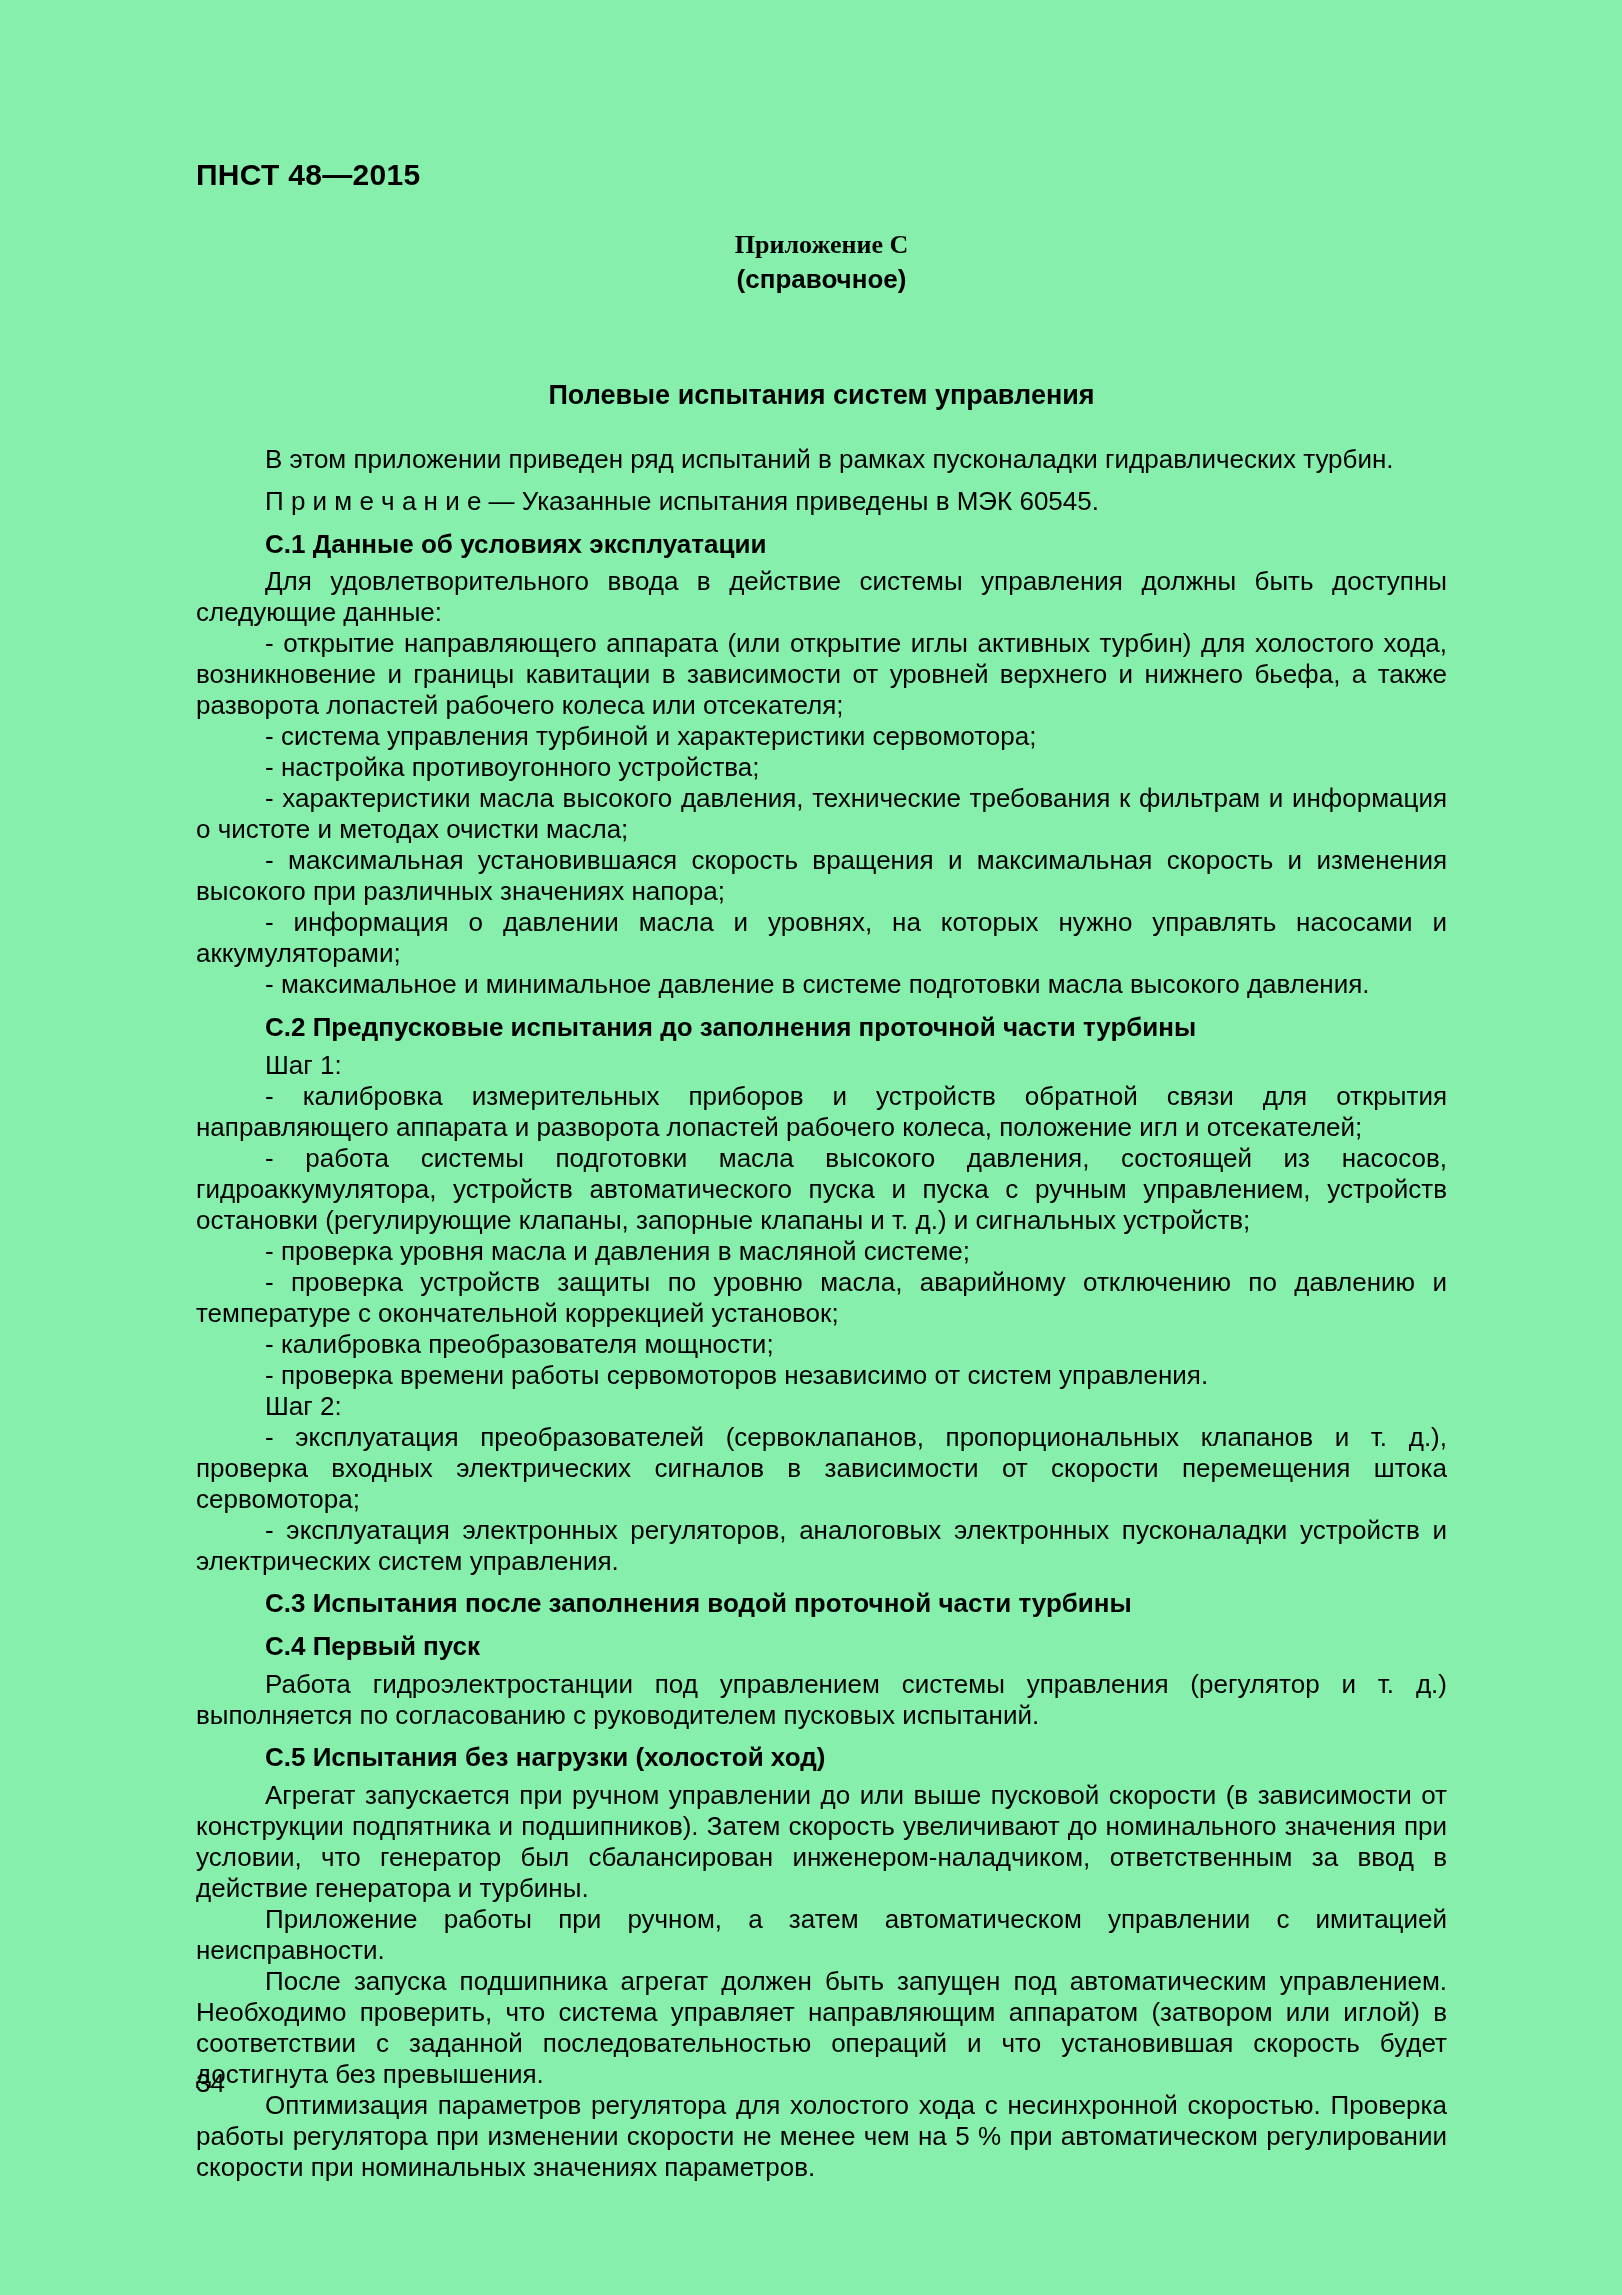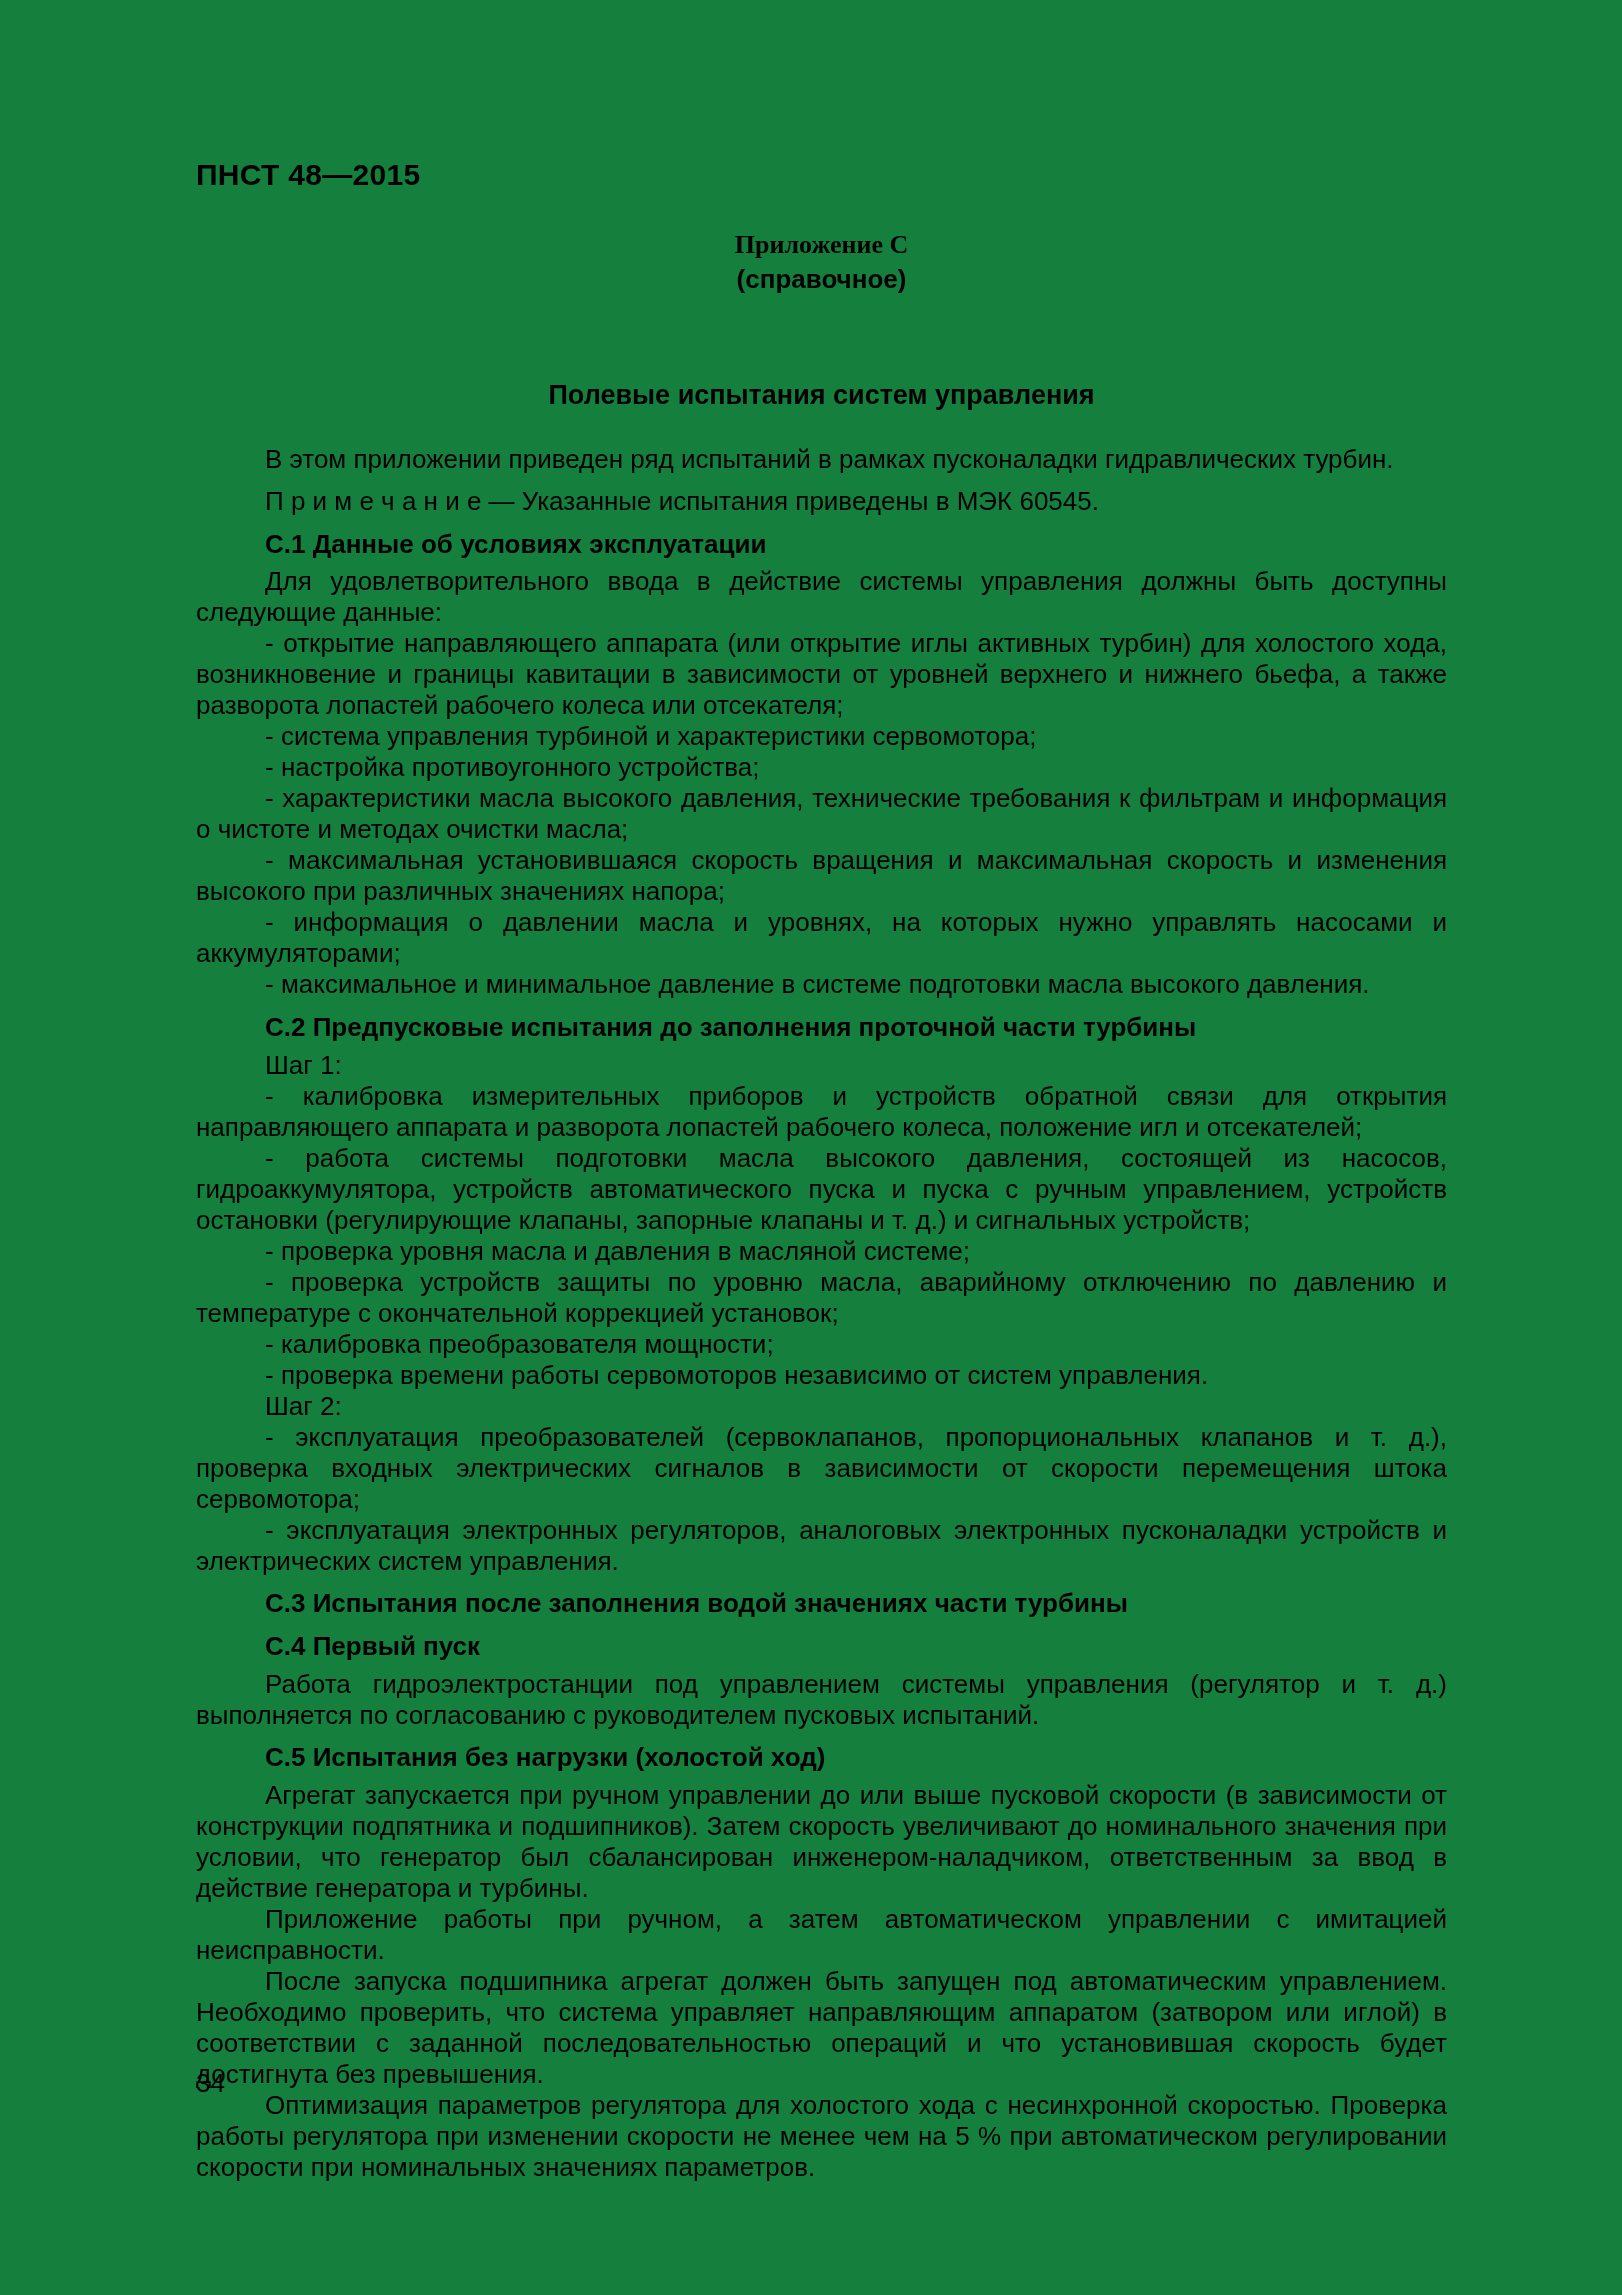--- a/index.html
+++ b/index.html
@@ -1,20 +1,20 @@
 <!DOCTYPE html>
 <html lang="ru" style="font-size:10.5px"><head>
 <meta charset="utf-8">
 <style>
   html, body { margin: 0; padding: 0; background: #ffffff; }
   .page {
     position: relative;
     width: 1623px;
     height: 2295px;
-    background: #15803d;
+    background: #86efac;
     color: #000000;
     font-family: "Liberation Sans", sans-serif;
     overflow: hidden;
   }
   .content {
     position: absolute;
     left: 196px;
     top: 158px;
     width: 1251px;
   }
@@ -104,21 +104,21 @@
     <p>- калибровка измерительных приборов и устройств обратной связи для открытия направляющего аппарата и разворота лопастей рабочего колеса, положение игл и отсекателей;</p>
     <p>- работа системы подготовки масла высокого давления, состоящей из насосов, гидроаккумулятора, устройств автоматического пуска и пуска с ручным управлением, устройств остановки (регулирующие клапаны, запорные клапаны и т. д.) и сигнальных устройств;</p>
     <p>- проверка уровня масла и давления в масляной системе;</p>
     <p>- проверка устройств защиты по уровню масла, аварийному отключению по давлению и температуре с окон­чательной коррекцией установок;</p>
     <p>- калибровка преобразователя мощности;</p>
     <p>- проверка времени работы сервомоторов независимо от систем управления.</p>
     <p>Шаг 2:</p>
     <p>- эксплуатация преобразователей (сервоклапанов, пропорциональных клапанов и т. д.), проверка входных электрических сигналов в зависимости от скорости перемещения штока сервомотора;</p>
     <p>- эксплуатация электронных регуляторов, аналоговых электронных пусконаладки устройств и электриче­ских систем управления.</p>
 
-    <h3>С.3 Испытания после заполнения водой значениях части турбины</h3>
+    <h3>С.3 Испытания после заполнения водой проточной части турбины</h3>
 
     <h3>С.4 Первый пуск</h3>
     <p>Работа гидроэлектростанции под управлением системы управления (регулятор и т. д.) выполняется по со­гласованию с руководителем пусковых испытаний.</p>
 
     <h3>С.5 Испытания без нагрузки (холостой ход)</h3>
     <p>Агрегат запускается при ручном управлении до или выше пусковой скорости (в зависимости от конструкции подпятника и подшипников). Затем скорость увеличивают до номинального значения при условии, что генератор был сбалансирован инженером-наладчиком, ответственным за ввод в действие генератора и турбины.</p>
     <p>Приложение работы при ручном, а затем автоматическом управлении с имитацией неисправности.</p>
     <p>После запуска подшипника агрегат должен быть запущен под автоматическим управлением. Необходимо проверить, что система управляет направляющим аппаратом (затвором или иглой) в соответствии с заданной по­следовательностью операций и что установившая скорость будет достигнута без превышения.</p>
     <p>Оптимизация параметров регулятора для холостого хода с несинхронной скоростью. Проверка работы регу­лятора при изменении скорости не менее чем на 5 % при автоматическом регулировании скорости при номиналь­ных значениях параметров.</p>
 

